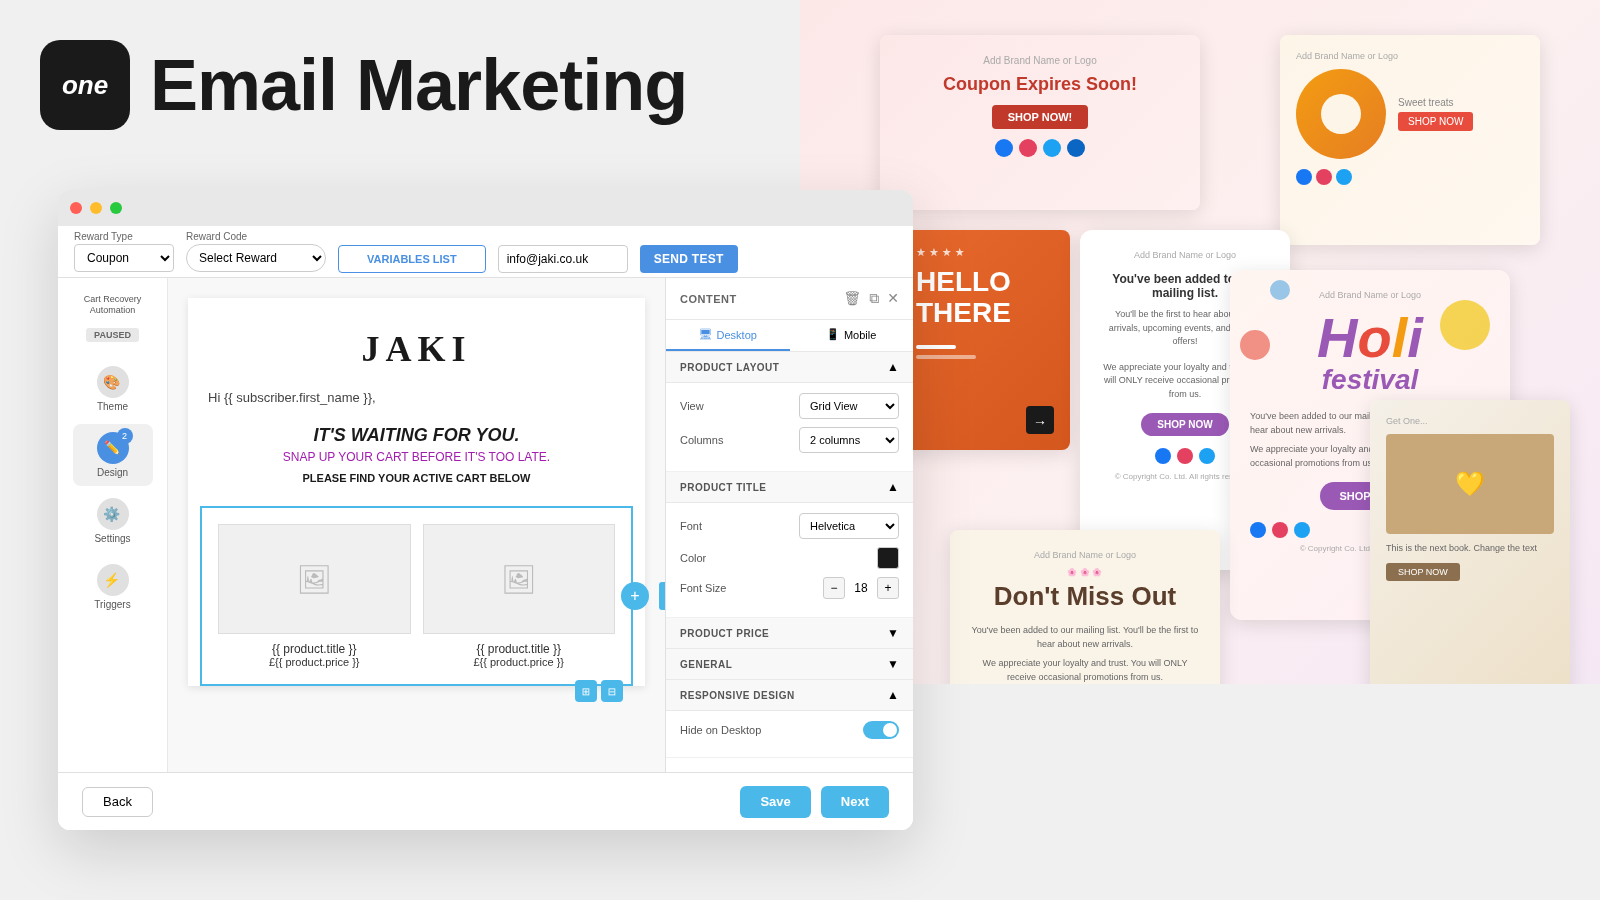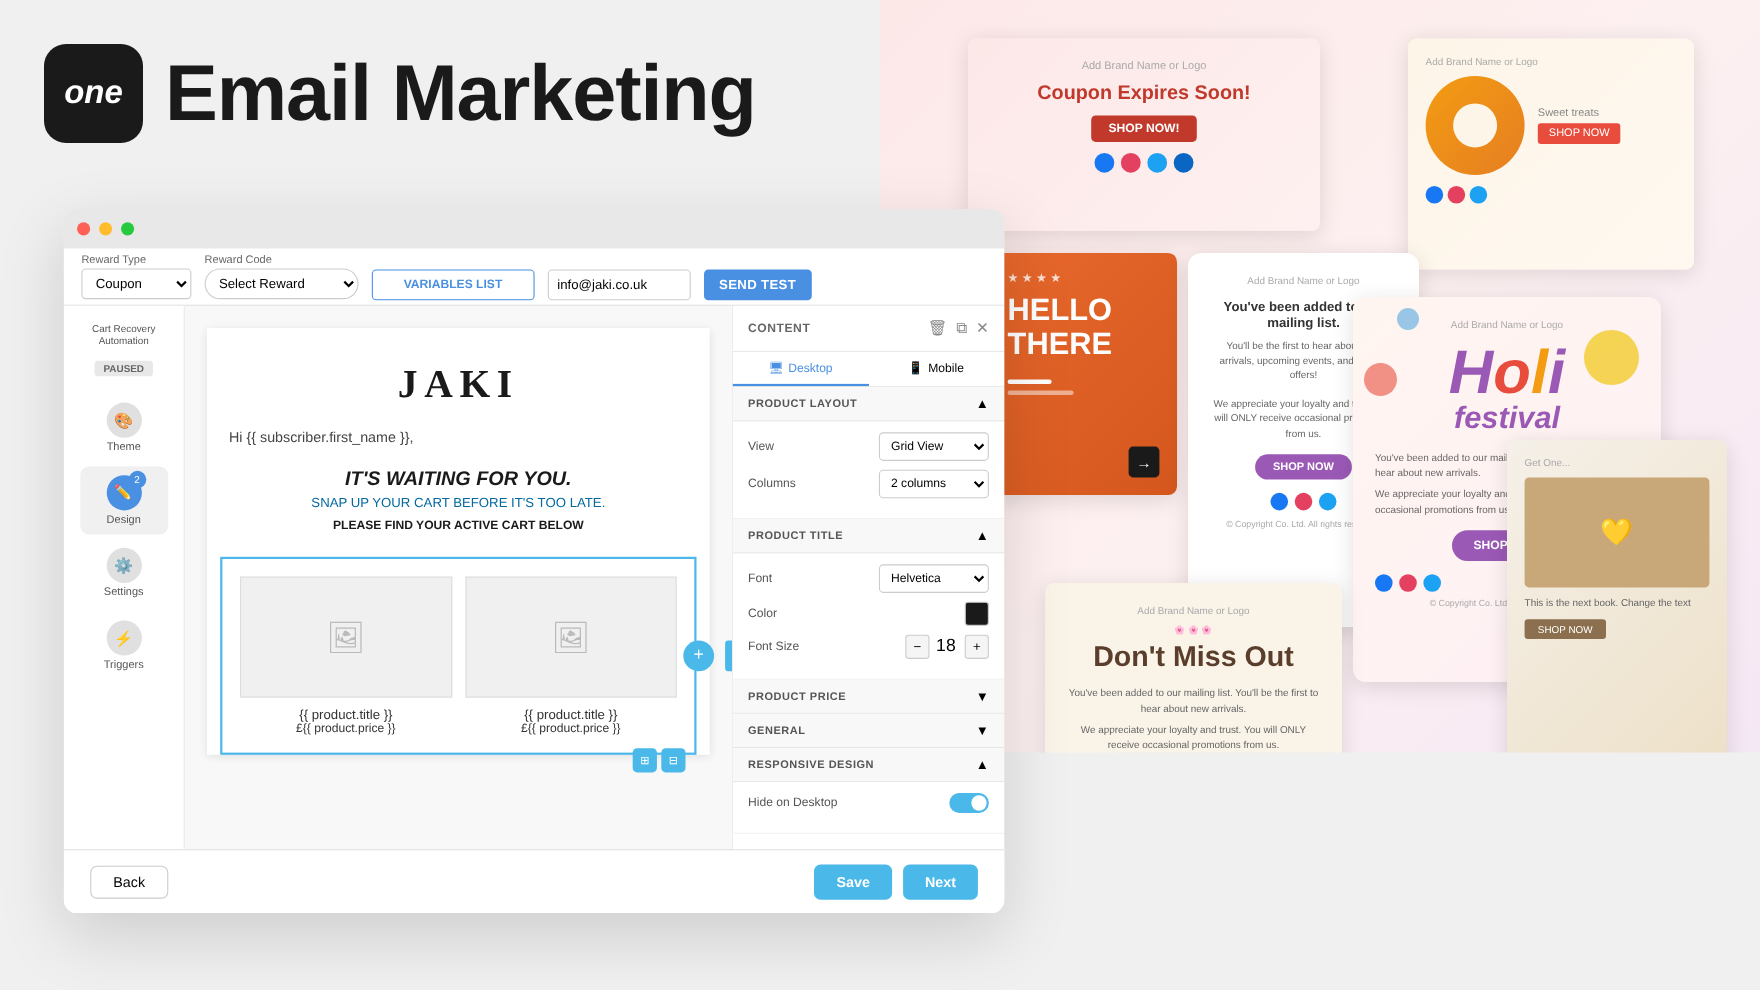--- a/index.html
+++ b/index.html
@@ -37,21 +37,21 @@
       width: 90px;
       height: 90px;
       background: #1a1a1a;
       border-radius: 20px;
       display: flex;
       align-items: center;
       justify-content: center;
     }
     .logo-text {
       color: white;
-      font-size: 30px;
+      font-size: 26px;
       font-weight: 700;
       font-style: italic;
     }
 
     .app-title {
       font-size: 72px;
       font-weight: 700;
       color: #1a1a1a;
       letter-spacing: -1px;
     }
@@ -295,21 +295,21 @@
       padding: 10px 20px;
     }
     .hero-title {
       font-size: 18px;
       font-weight: 900;
       font-style: italic;
       color: #1a1a1a;
     }
     .hero-sub {
       font-size: 12px;
-      color: #0369a1;
+      color: #a21caf;
       margin-top: 4px;
     }
     .find-cart-text {
       font-size: 11px;
       font-weight: 700;
       color: #1a1a1a;
       margin-top: 8px;
     }
 
     .products-grid {
@@ -584,23 +584,23 @@
       border: 1px solid #ccc;
       background: #f5f5f5;
       border-radius: 3px;
       cursor: pointer;
       display: flex;
       align-items: center;
       justify-content: center;
       font-size: 12px;
     }
     .fs-value {
-      font-size: 16px;
+      font-size: 12px;
       min-width: 20px;
-      text-align: left;
+      text-align: center;
     }
 
     .toggle {
       width: 36px;
       height: 18px;
       background: #4ab8e8;
       border-radius: 9px;
       position: relative;
       cursor: pointer;
     }

